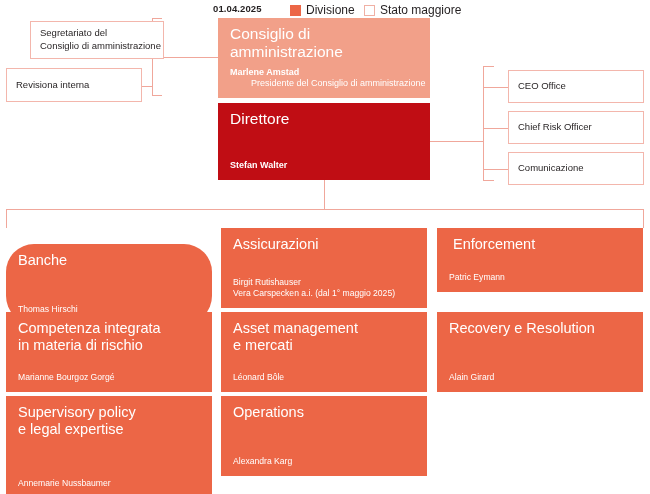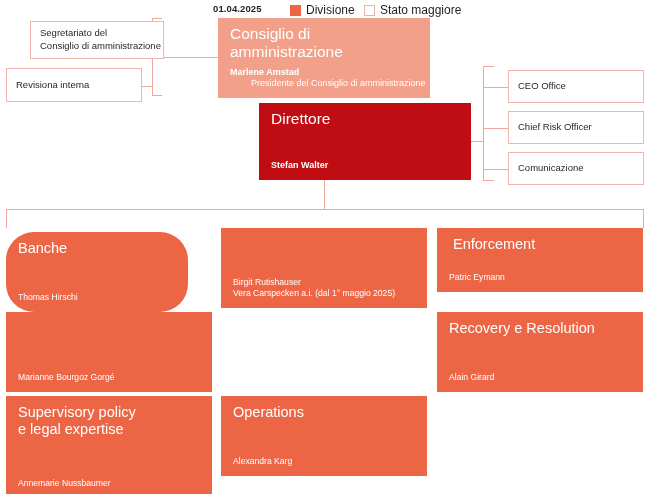--- a/index.html
+++ b/index.html
@@ -68,21 +68,21 @@
 
   
   .exec-box {
     position: absolute;
     box-sizing: border-box;
     padding: 7px 10px 8px 12px;
     color: #ffffff;
     overflow: hidden;
   }
   .exec-board { background: #f2a089; }
-  .exec-dir { background: #c00d14; margin-left: 41px; }
+  .exec-dir { background: #c00d14; }
   .exec-title {
     font-size: 15.5px;
     font-weight: normal;
     line-height: 1.18;
     color: #ffffff;
   }
   .exec-foot {
     position: absolute;
     left: 12px;
     bottom: 8px;
@@ -195,47 +195,57 @@
     </div>
   </div>
 
   <div class="exec-box exec-dir" style="left:218px; top:103px; width:212px; height:77px;">
     <div class="exec-title">Direttore</div>
     <div class="exec-foot">
       <div class="exec-name">Stefan Walter</div>
     </div>
   </div>
 
-  <div class="div-box" style="left:6px; top:232px; width:182px; height:80px;border-radius:28px;">
+  <div class="div-box" style="left:6px; top:244px; width:206px; height:80px;border-radius:28px;">
     <div class="div-title">Banche</div>
     <div class="div-foot">
       <div class="div-name">Thomas Hirschi</div>
     </div>
   </div>
 
   <div class="div-box" style="left:221px; top:228px; width:206px; height:80px;">
+    <div class="div-title">Assicurazioni</div>
     <div class="div-foot">
       <div class="div-name">Birgit Rutishauser</div>
       <div class="div-name">Vera Carspecken a.i. (dal 1° maggio 2025)</div>
     </div>
   </div>
 
   <div class="div-box" style="left:437px; top:228px; width:206px; height:64px;padding-left:16px;">
     <div class="div-title">Enforcement</div>
     <div class="div-foot">
       <div class="div-name">Patric Eymann</div>
     </div>
   </div>
 
   <div class="div-box" style="left:6px; top:312px; width:206px; height:80px;">
+    <div class="div-title">Competenza integrata
+in materia di rischio</div>
     <div class="div-foot">
       <div class="div-name">Marianne Bourgoz Gorgé</div>
     </div>
   </div>
 
+  <div class="div-box" style="left:221px; top:312px; width:206px; height:80px;">
+    <div class="div-title">Asset management
+e mercati</div>
+    <div class="div-foot">
+      <div class="div-name">Léonard Bôle</div>
+    </div>
+  </div>
 
   <div class="div-box" style="left:437px; top:312px; width:206px; height:80px;">
     <div class="div-title">Recovery e Resolution</div>
     <div class="div-foot">
       <div class="div-name">Alain Girard</div>
     </div>
   </div>
 
   <div class="div-box" style="left:6px; top:396px; width:206px; height:102px;">
     <div class="div-title">Supervisory policy

